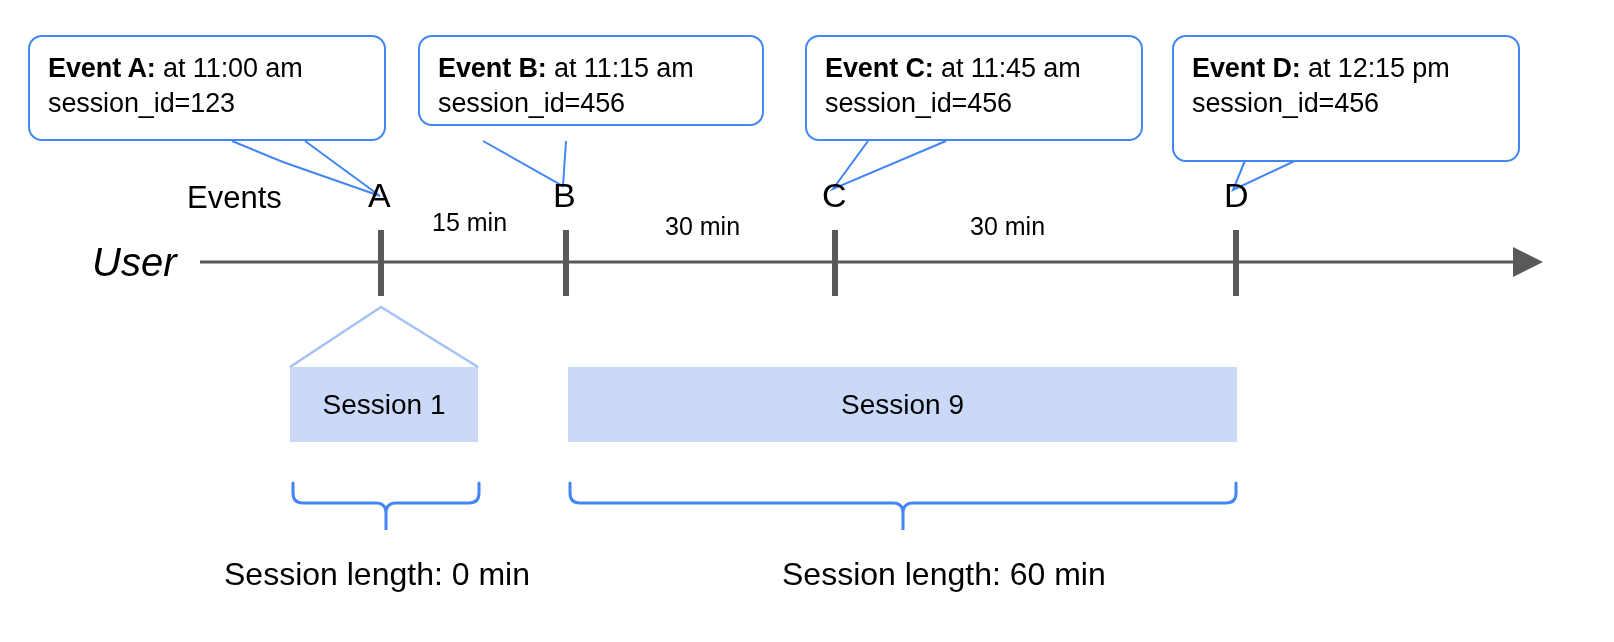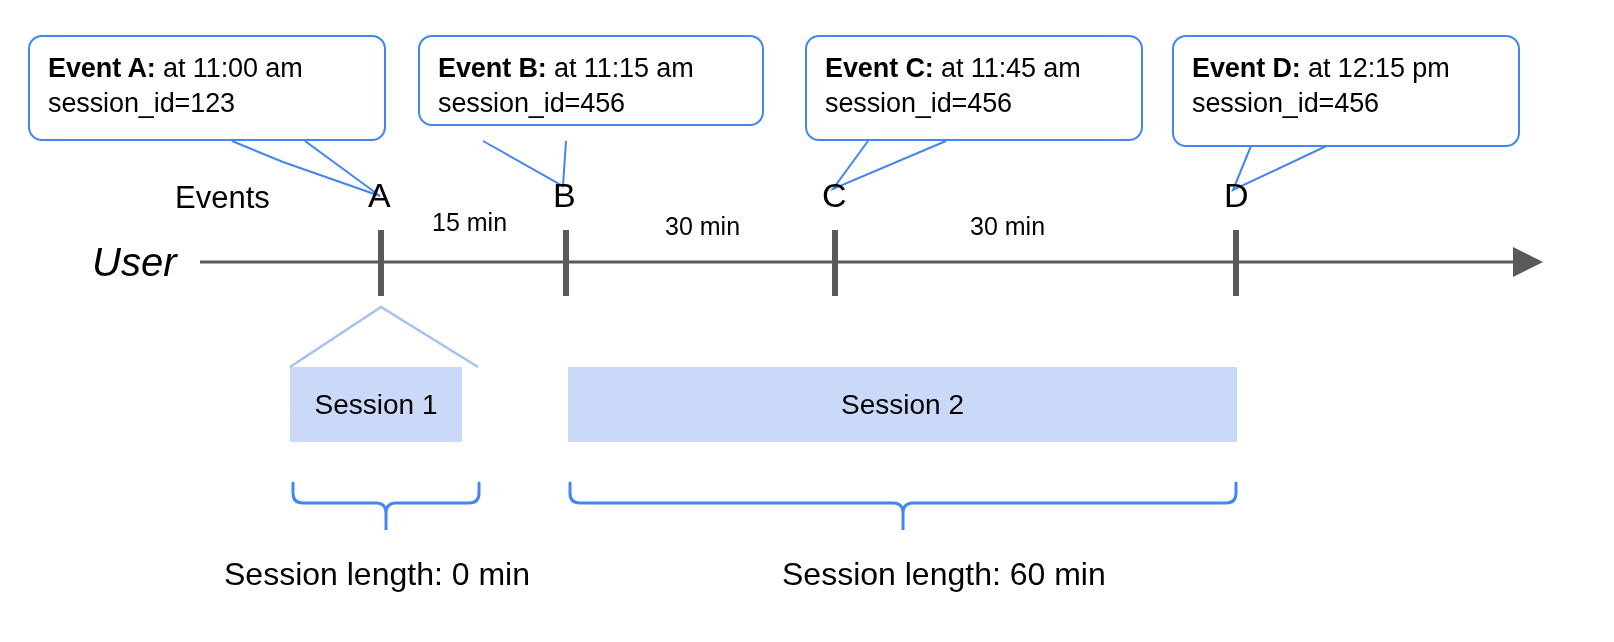--- a/index.html
+++ b/index.html
@@ -85,30 +85,30 @@
   <div class="callout" style="left:418px; top:35px; width:346px; height:91px;">
     <span class="b">Event B:</span><span> at 11:15 am</span>
     <span class="ln2">session_id=456</span>
   </div>
 
   <div class="callout" style="left:805px; top:35px; width:338px; height:106px;">
     <span class="b">Event C:</span><span> at 11:45 am</span>
     <span class="ln2">session_id=456</span>
   </div>
 
-  <div class="callout" style="left:1172px; top:35px; width:348px; height:112px;">
+  <div class="callout" style="left:1172px; top:35px; width:348px; height:127px;">
     <span class="b">Event D:</span><span> at 12:15 pm</span>
     <span class="ln2">session_id=456</span>
   </div>
 
-  <div class="sessbox" style="left:290px; top:367px; width:172px; height:75px;">
+  <div class="sessbox" style="left:290px; top:367px; width:188px; height:75px;">
     <span>Session 1</span>
   </div>
   <div class="sessbox" style="left:568px; top:367px; width:669px; height:75px;">
-    <span>Session 2</span>
+    <span>Session 9</span>
   </div>
 
   <svg id="vec" viewBox="0 0 1614 642">
     <defs>
       <marker id="arrowHead" markerWidth="11" markerHeight="11" refX="1" refY="5" orient="auto" markerUnits="strokeWidth">
         <path d="M0,0 L10,5 L0,10 z" fill="#595959"></path>
       </marker>
     </defs>
 
     <path d="M 232,141 L 283,162 L 380,196 L 305,141" fill="#ffffff" stroke="#4285f4" stroke-width="2" stroke-linejoin="miter"></path>
@@ -125,21 +125,21 @@
 
     <path d="M 290,367 L 381,307 L 478,367" fill="none" stroke="#a4c2f4" stroke-width="2.5" stroke-linejoin="miter"></path>
 
     <path d="M 293,483 L 293,493 Q 293,503 303,503 L 376,503 Q 386,503 386,513 L 386,530
              L 386,513 Q 386,503 396,503 L 469,503 Q 479,503 479,493 L 479,483" fill="none" stroke="#4285f4" stroke-width="3" stroke-linecap="round"></path>
 
     <path d="M 570,483 L 570,493 Q 570,503 580,503 L 893,503 Q 903,503 903,513 L 903,530
              L 903,513 Q 903,503 913,503 L 1226,503 Q 1236,503 1236,493 L 1236,483" fill="none" stroke="#4285f4" stroke-width="3" stroke-linecap="round"></path>
   </svg>
 
-  <div class="lbl lbl-events" style="left:175px; top:180px;">Events</div>
+  <div class="lbl lbl-events" style="left:187px; top:180px;">Events</div>
 
   <div class="lbl lbl-user" style="left:92px; top:240px;">User</div>
 
   <div class="lbl lbl-evt" style="left:368px; top:176px;">A</div>
   <div class="lbl lbl-evt" style="left:553px; top:176px;">B</div>
   <div class="lbl lbl-evt" style="left:822px; top:176px;">C</div>
   <div class="lbl lbl-evt" style="left:1224px; top:176px;">D</div>
 
   <div class="lbl lbl-gap" style="left:432px; top:208px;">15 min</div>
   <div class="lbl lbl-gap" style="left:665px; top:212px;">30 min</div>

